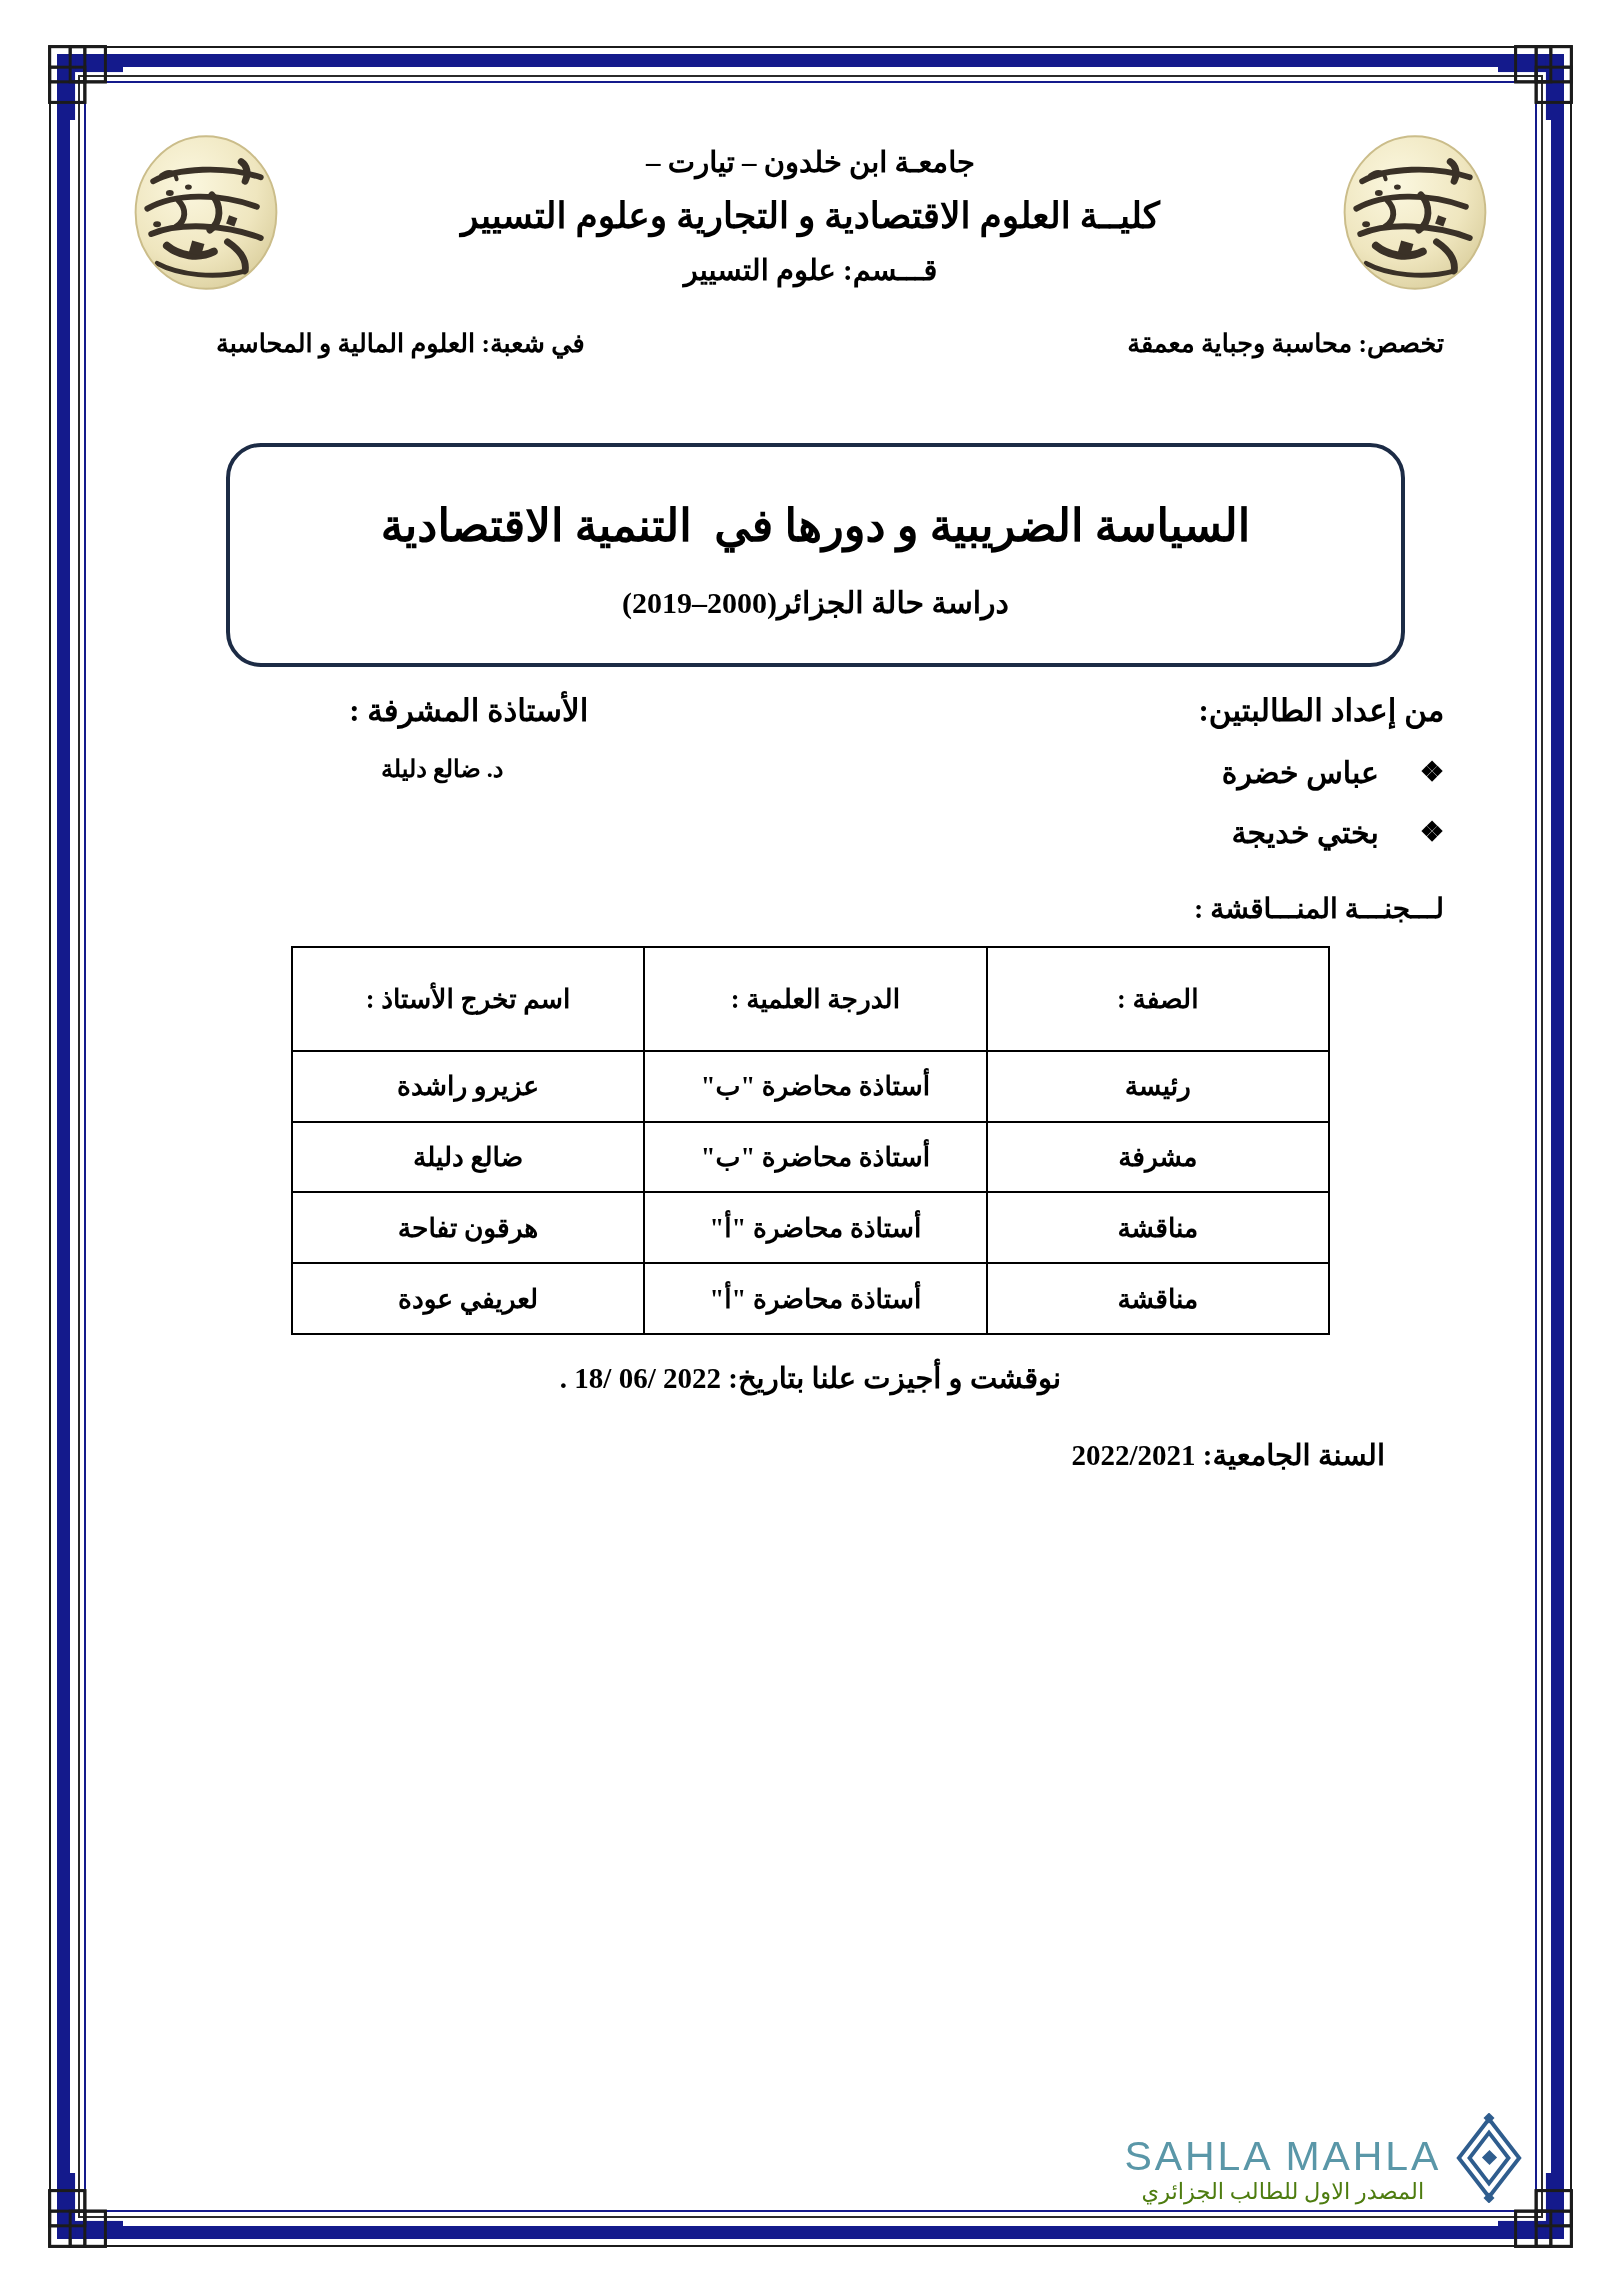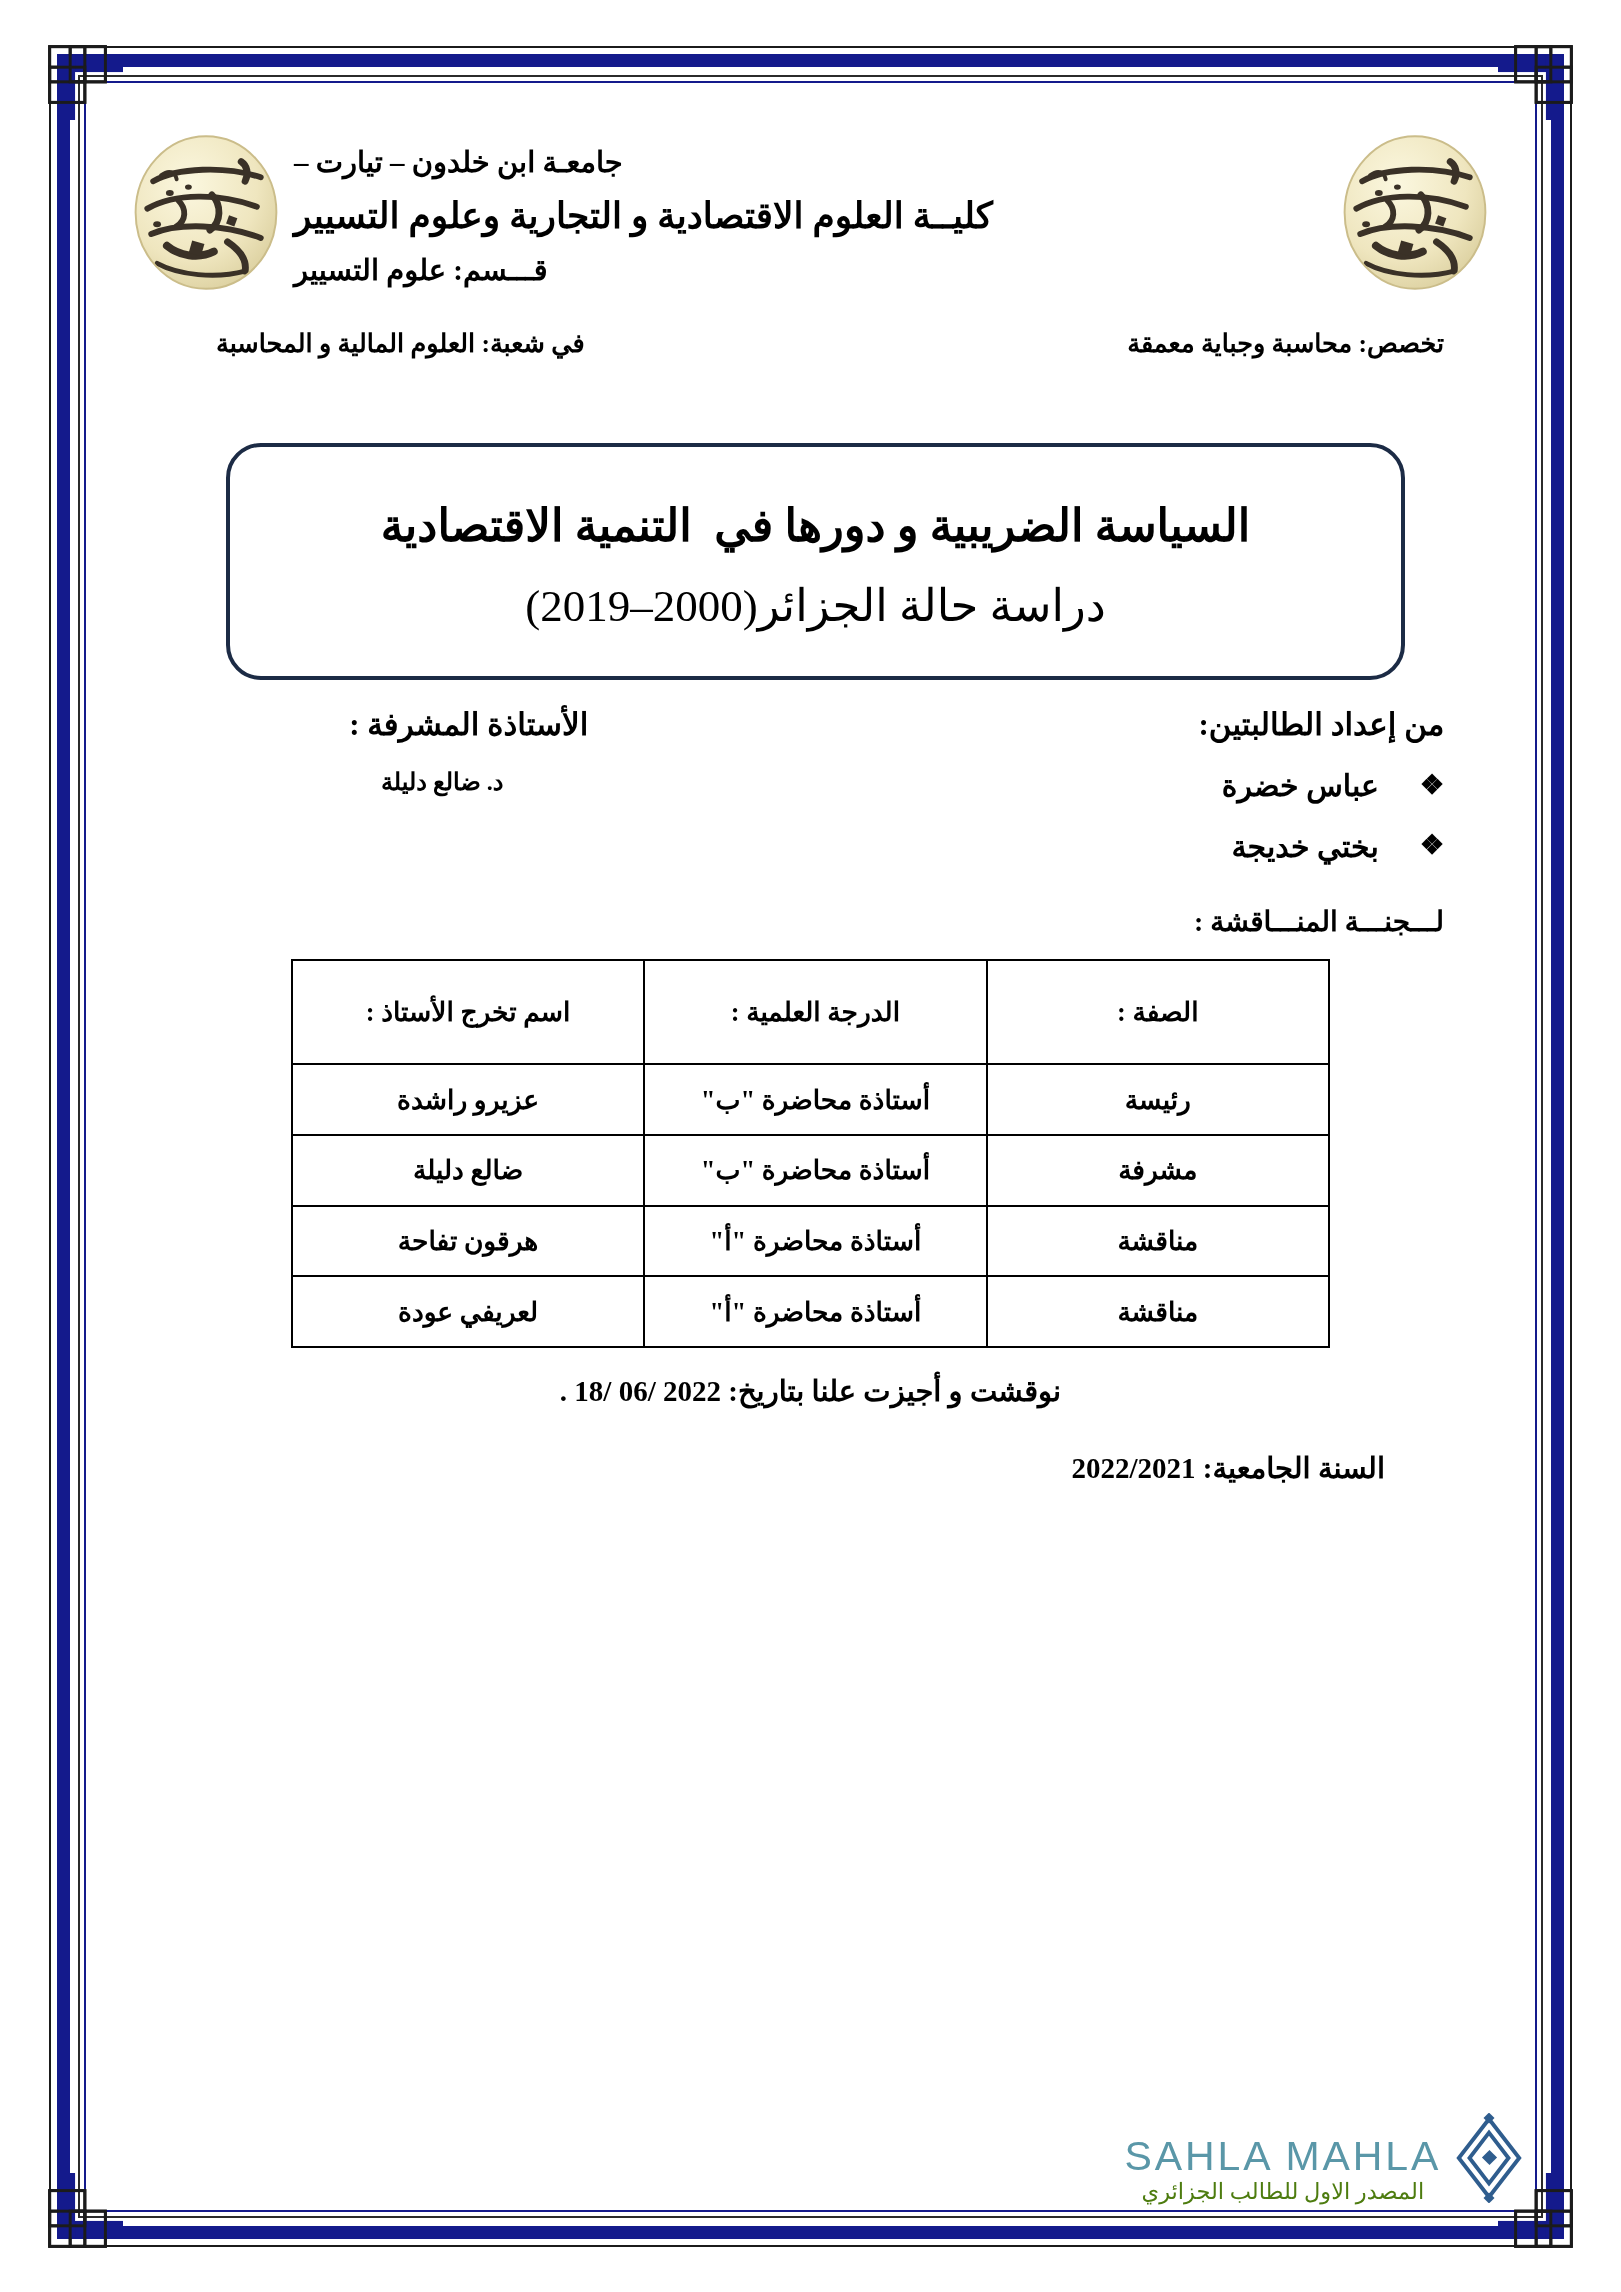--- a/index.html
+++ b/index.html
@@ -87,21 +87,21 @@
   }
   .logo {
     width: 176px;
     height: 162px;
     flex: 0 0 auto;
     position: relative;
   }
   .logo svg { display: block; }
   .header-lines {
     flex: 1 1 auto;
-    text-align: left;
+    text-align: center;
     padding-top: 7.8px;
   }
   .hline {
     font-weight: bold;
     color: #000;
     line-height: 1.65;
   }
   .hline-1 { font-size: 29px; }
   .hline-2 { font-size: 36px; }
   .hline-3 { font-size: 29px; }
@@ -134,24 +134,24 @@
     box-sizing: border-box;
     min-height: 206px;
   }
   .title-line-1 {
     font-size: 45px;
     font-weight: bold;
     line-height: 1.35;
     white-space: pre-wrap;
   }
   .title-line-2 {
-    font-size: 45px;
-    font-weight: normal;
+    font-size: 30px;
+    font-weight: bold;
     line-height: 1.35;
-    margin-top: 20px;
+    margin-top: 27px;
   }
 
   
   .people-row {
     display: flex;
     justify-content: space-between;
     margin-top: 25.5px;
     padding: 0 19.6px 0 39px;
   }
   .people-col { width: 47%; }

